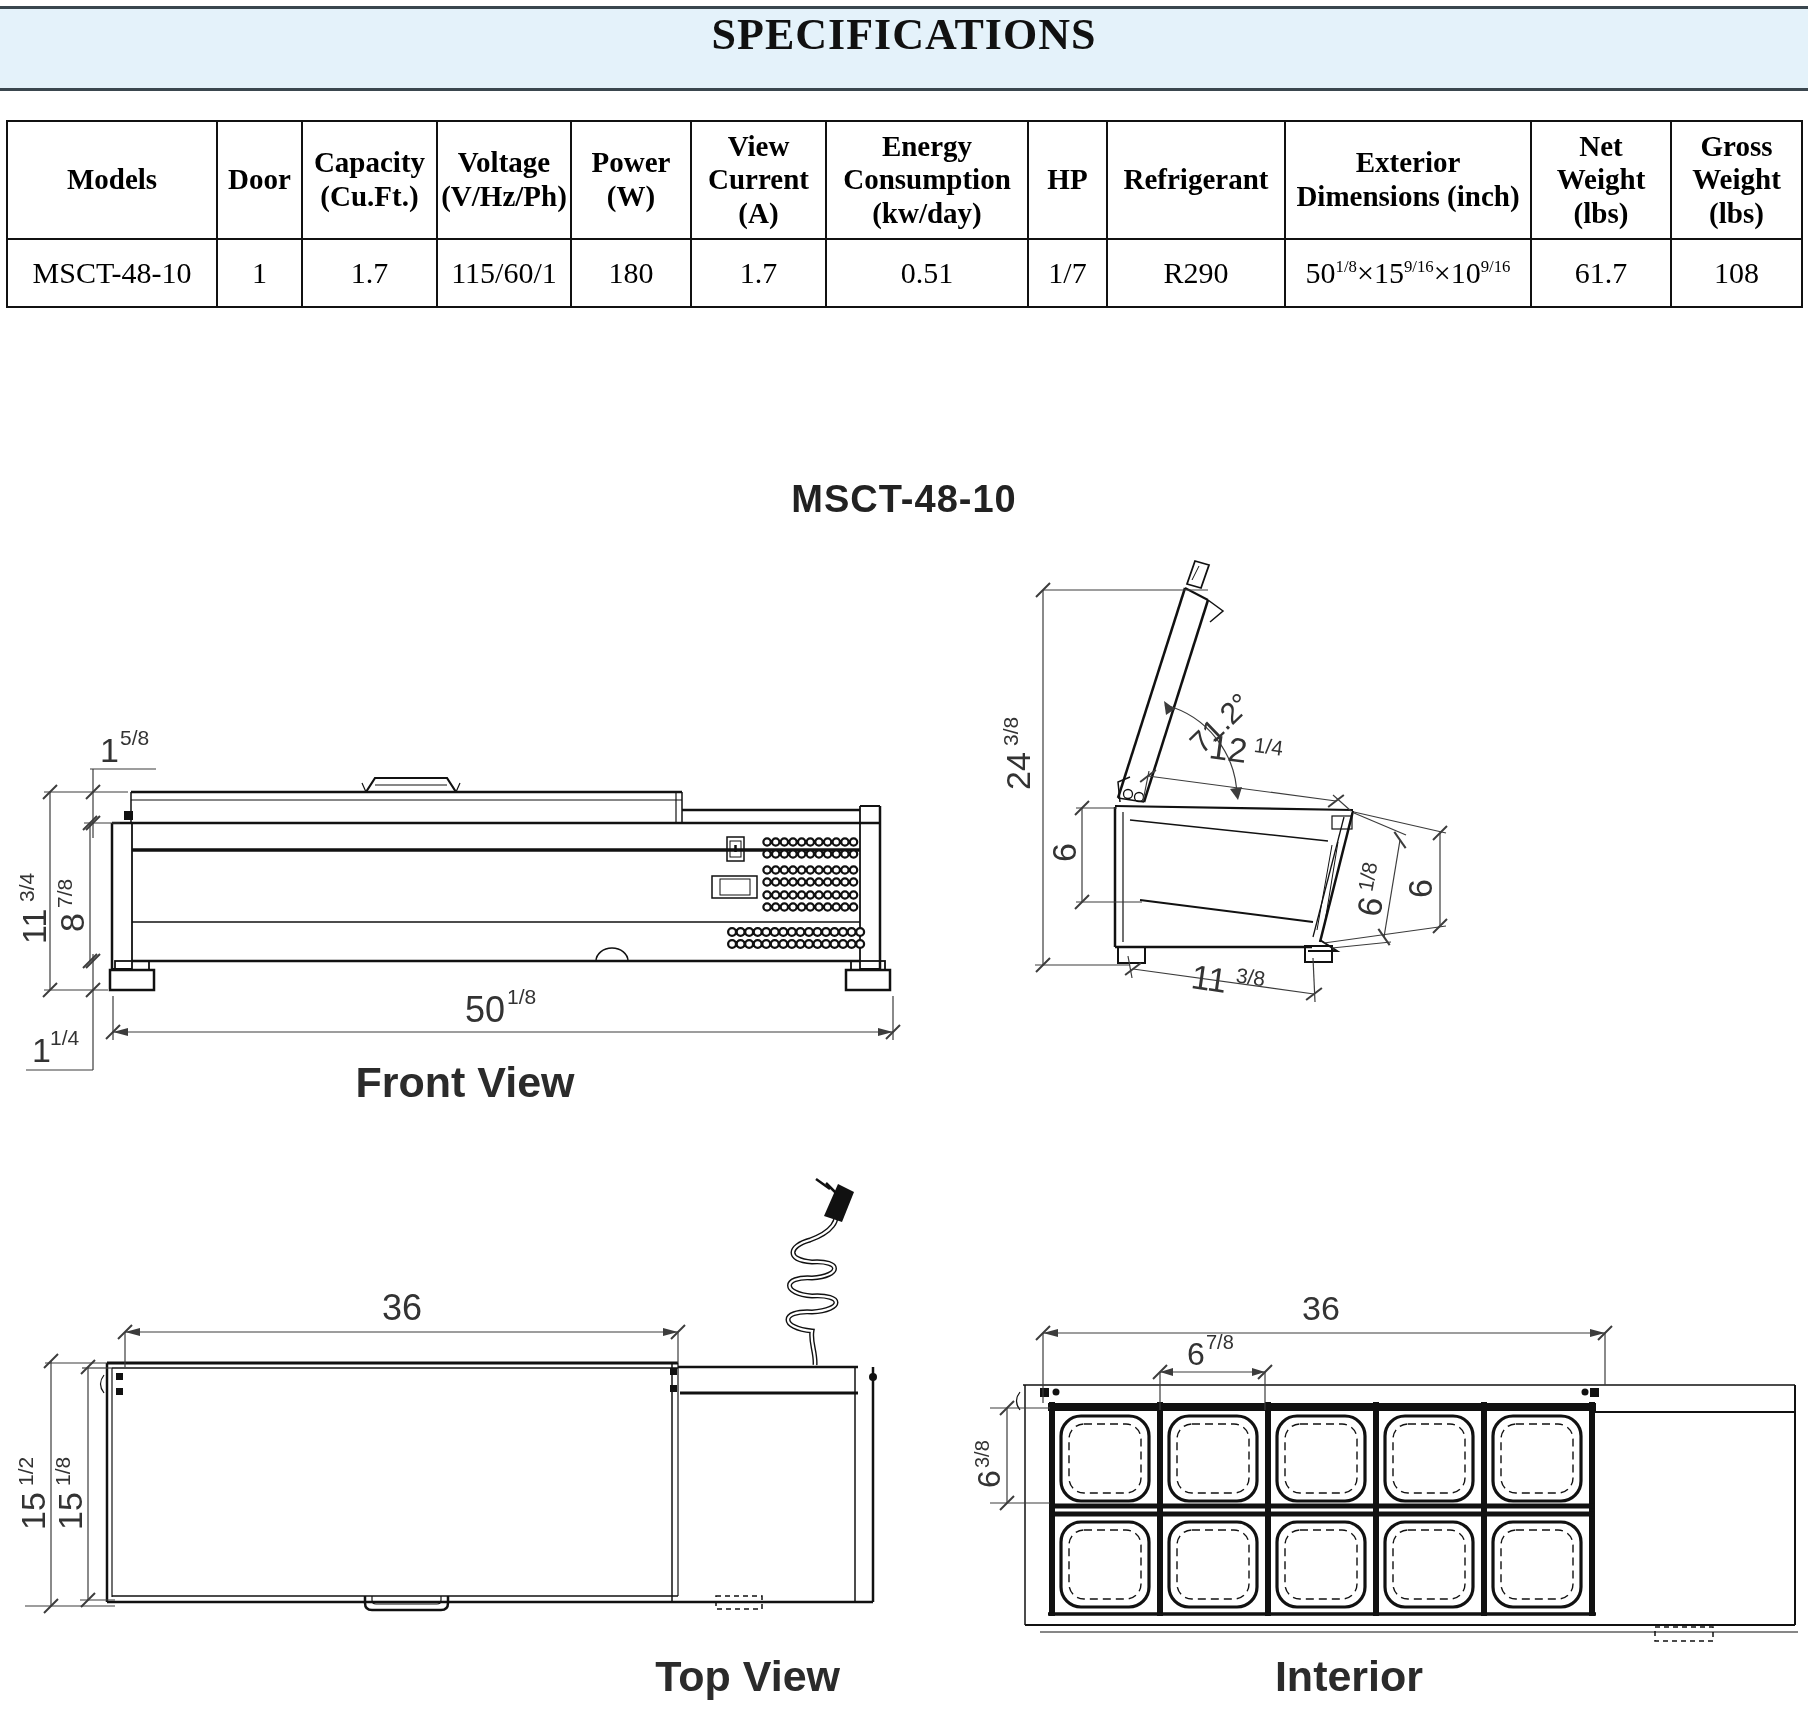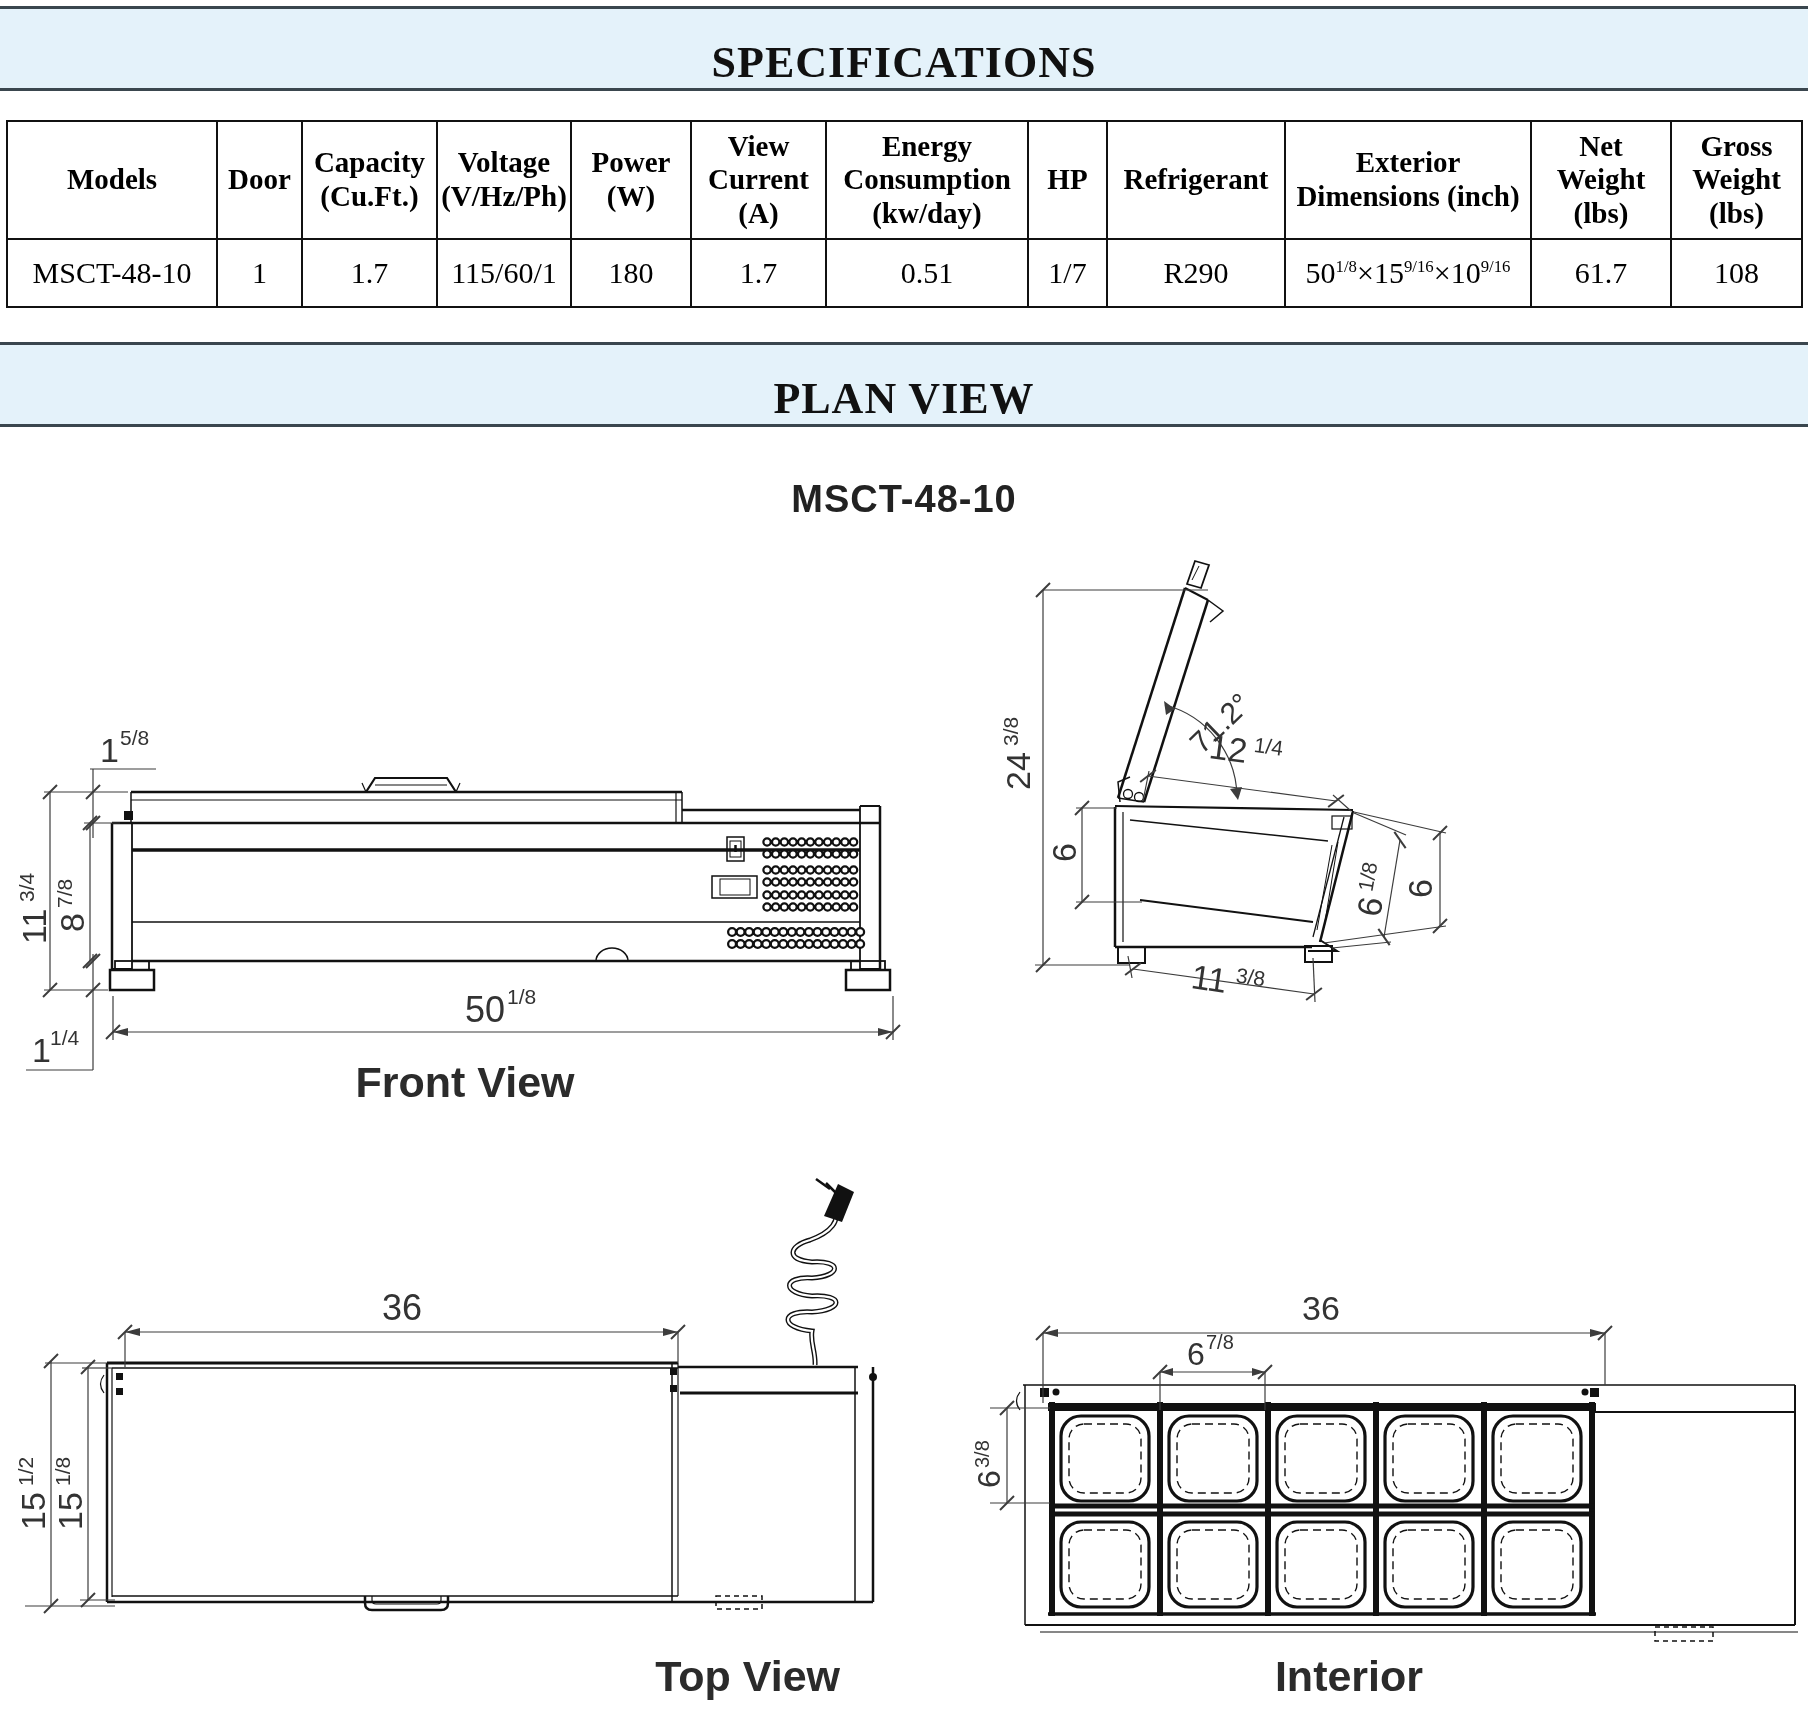--- a/index.html
+++ b/index.html
@@ -1,20 +1,20 @@
 <!DOCTYPE html>
 <html><head>
 <meta charset="utf-8">
 <style>
   html,body{margin:0;padding:0;background:#fff;}
   .page{position:relative;width:1808px;height:1722px;background:#fff;overflow:hidden;
         font-family:"Liberation Sans",sans-serif;color:#222;}
   .band{position:absolute;left:0;width:1808px;height:79px;background:#e4f2fa;
         border-top:3px solid #3a464e;border-bottom:3px solid #3a464e;
-        display:flex;align-items:flex-end;justify-content:center;}
+        display:flex;align-items:flex-start;justify-content:center;}
   .band-title{font-family:"Liberation Serif",serif;font-weight:bold;font-size:44px;
         letter-spacing:1px;color:#111;}
   table.spec{position:absolute;left:6px;top:120px;width:1795px;border-collapse:collapse;
         table-layout:fixed;font-family:"Liberation Serif",serif;color:#000;}
   table.spec th,table.spec td{border:2.5px solid #111;text-align:center;vertical-align:middle;
         padding:2px 3px;overflow:hidden;}
   table.spec th{height:112px;font-size:29px;font-weight:bold;line-height:1.16;}
   table.spec td{height:62px;font-size:30px;font-weight:normal;}
   .sup{font-size:0.56em;vertical-align:super;}
   .model-heading{position:absolute;left:0;top:478px;width:1808px;text-align:center;
@@ -79,23 +79,20 @@
       <td>0.51</td>
       <td>1/7</td>
       <td>R290</td>
       <td><span>50</span><span class="sup">1/8</span><span>×</span><span>15</span><span class="sup">9/16</span><span>×</span><span>10</span><span class="sup">9/16</span></td>
       <td>61.7</td>
       <td>108</td>
     </tr>
   </tbody>
     </table>
 
-  <div class="band" style="top:342px;">
-    <span class="band-title">PLAN VIEW</span>
-  </div>
 
   <div class="model-heading">MSCT-48-10</div>
 
   <svg style="left:20px;top:592px;" width="890" height="520" viewBox="0 0 890 520">
     <defs>
       <g id="tk">
           <line x1="-7" y1="7" x2="7" y2="-7" stroke-width="2"></line>
         </g>
     </defs>
     <g class="draw">

